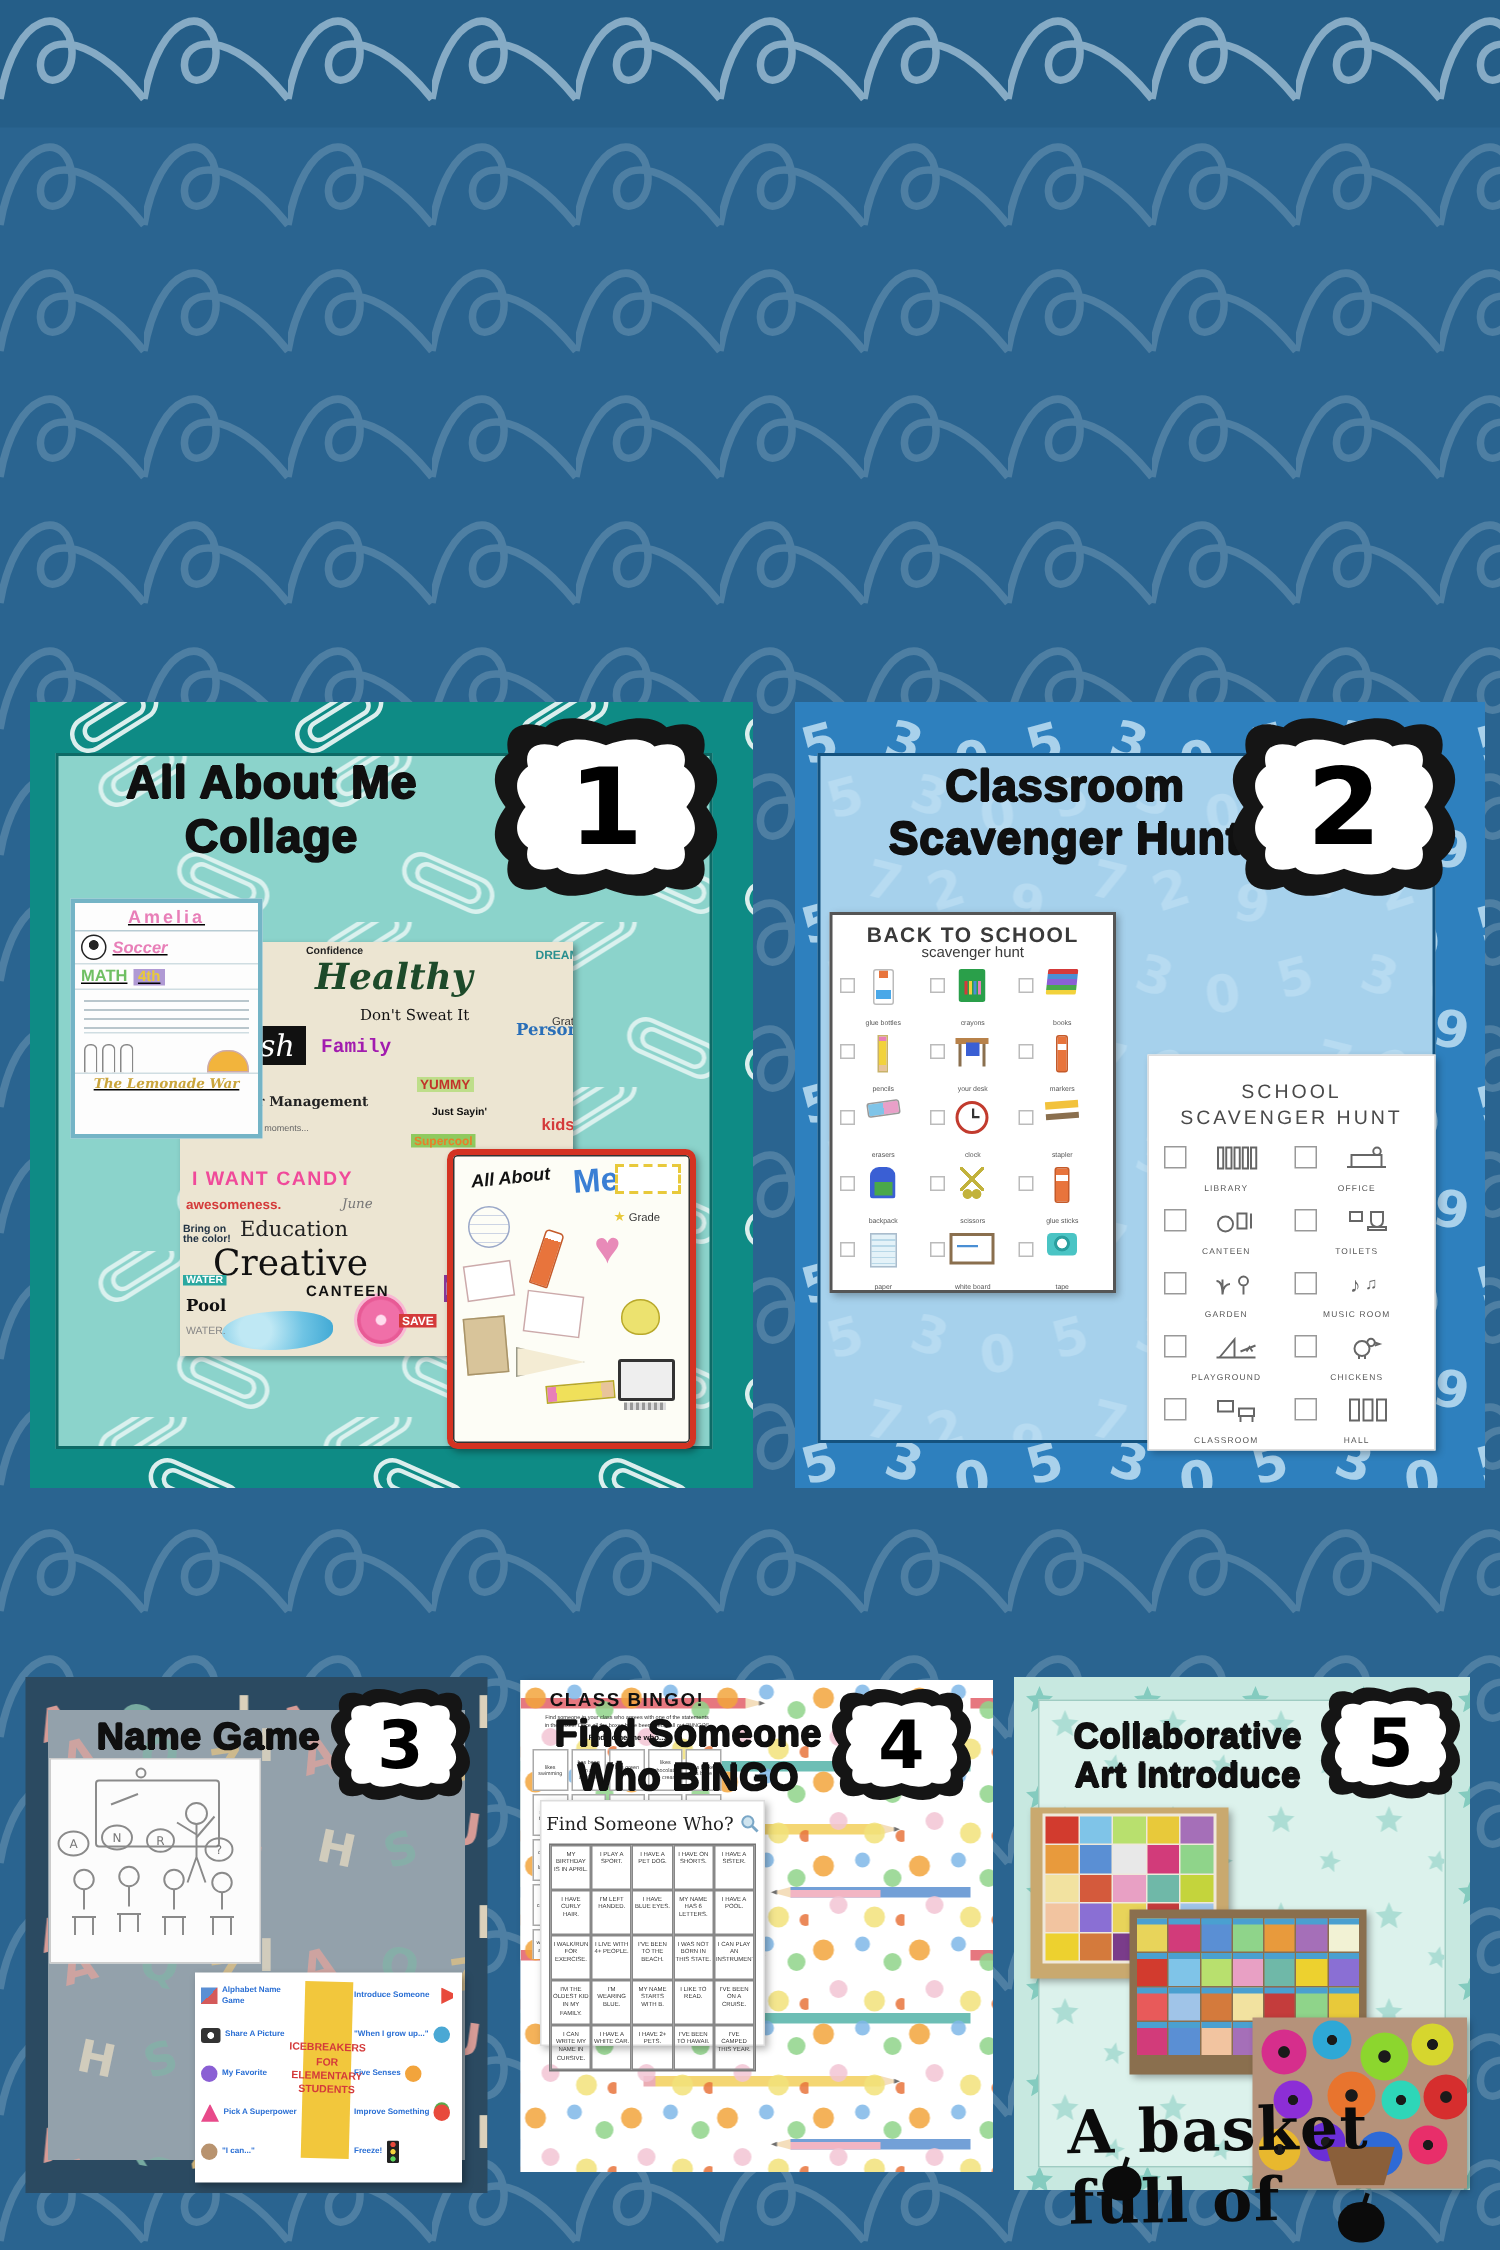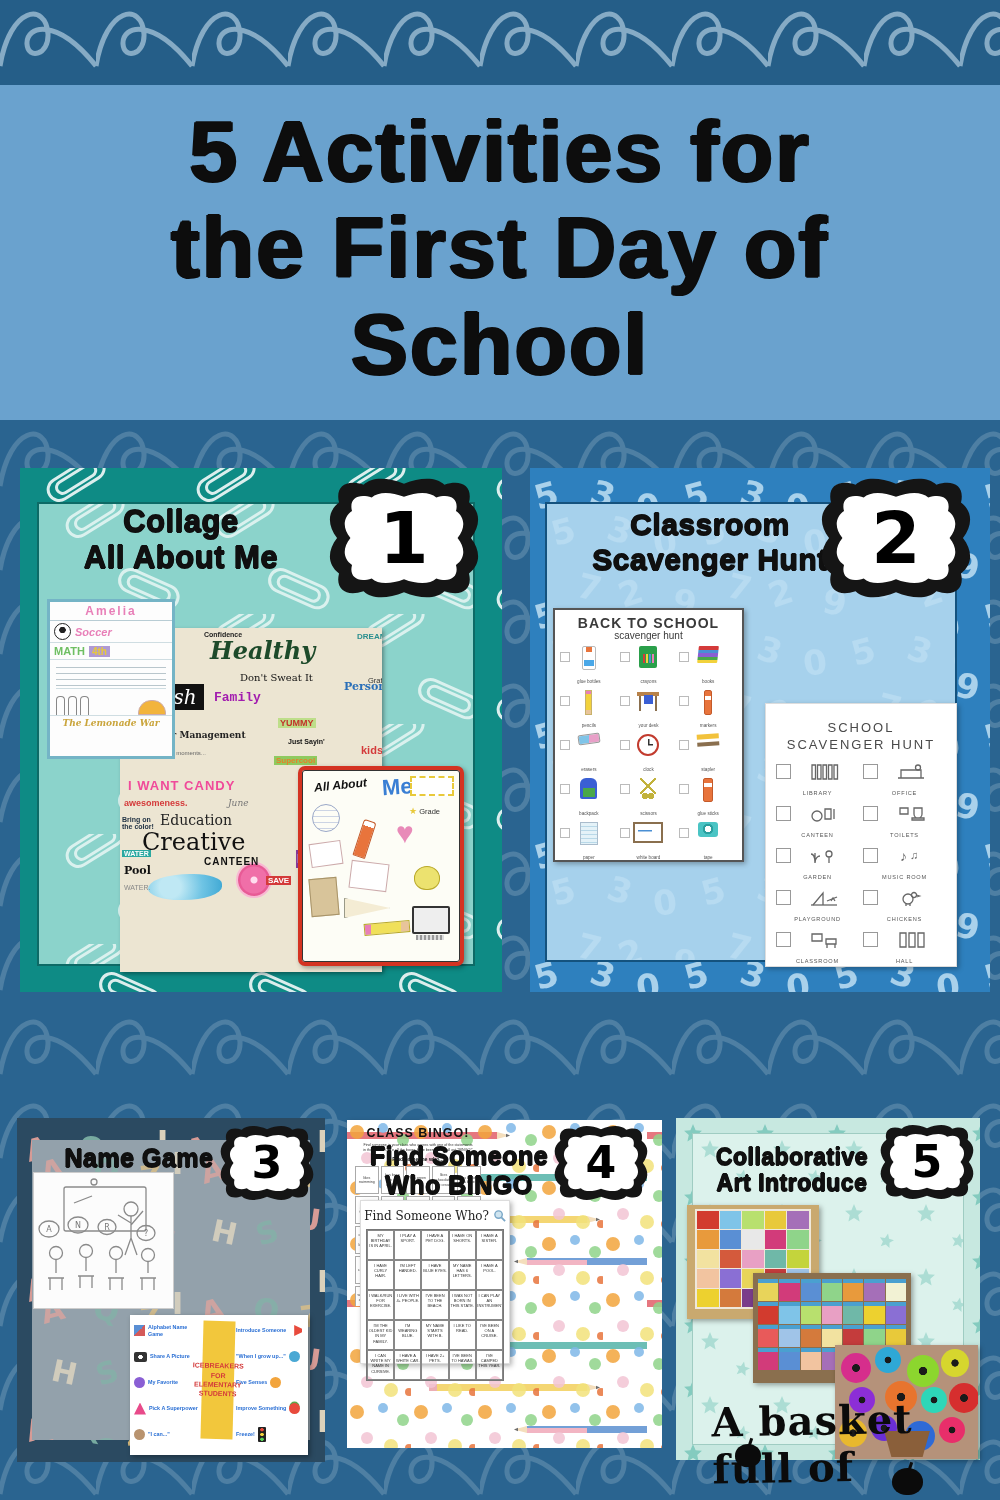--- a/index.html
+++ b/index.html
@@ -20,35 +20,35 @@
   .badge{position:absolute;z-index:6;}
   .badge text{font-family:"DejaVu Sans",sans-serif;font-weight:bold;}
 
   
   #card1{left:20px;top:468px;width:482px;height:524px;background:#0e8b85;}
   #card1 .panel{left:17px;top:34px;width:438px;height:464px;background:#8bd3cb;border:2px solid #0d6a66;}
   #card1 .card-title{left:36px;top:36px;width:250px;font-size:31px;}
   #card1 .badge{left:300px;top:6px;width:168px;height:128px;}
 
   
-  #drawing{left:27px;top:131px;width:122px;height:154px;background:#fdfdfd;border:3px solid #74b4c6;z-index:5;font-weight:bold;}
+  #drawing{left:27px;top:131px;width:122px;height:154px;background:#fdfdfd;border:3px solid #74b4c6;z-index:5;font-weight:bold;text-decoration:underline;}
   #drawing .dr-name{display:block;text-align:center;font-size:12px;color:#e87fb8;letter-spacing:2px;border-bottom:1px solid #b8ccd4;padding:2px 0;}
   .dr-row{display:flex;align-items:center;gap:4px;padding:2px 4px;border-bottom:1px solid #cfdde2;}
   .soccer-ball{width:15px;height:15px;border-radius:50%;background:radial-gradient(circle at 50% 40%,#222 3px,#fff 3.5px);border:1px solid #222;}
   .dr-soccer{font-style:italic;font-size:11px;color:#e87fb8;}
   .dr-math{font-size:11px;color:#6fbf63;}
   .dr-grade{font-size:10px;color:#e8c93a;background:#b09ad4;padding:0 3px;}
   .dr-lines{height:26px;margin:2px 6px;background:repeating-linear-gradient(#0000 0 5px,#b9c6cc 5px 6px);border-bottom:1px solid #cfdde2;}
   .dr-fam{height:24px;display:flex;gap:3px;align-items:flex-end;padding:0 6px;border-bottom:1px solid #cfdde2;}
   .stick{width:7px;height:18px;border-radius:4px 4px 0 0;border:1.5px solid #888;border-bottom:none;}
   .taco{width:26px;height:13px;margin-left:auto;background:#f2b43c;border-radius:0 0 13px 13px;transform:rotate(180deg);border:1px solid #caa;}
   .dr-book{display:block;text-align:center;font-family:"DejaVu Serif",serif;font-style:italic;font-size:9px;color:#caa53c;padding-top:2px;}
 
   
-  #collage{left:100px;top:160px;width:262px;height:344px;background:#ece5d2;box-shadow:2px 2px 4px rgba(0,0,0,.35);z-index:4;overflow:hidden;}
+  #collage{left:100px;top:160px;width:262px;height:276px;background:#ece5d2;box-shadow:2px 2px 4px rgba(0,0,0,.35);z-index:4;overflow:hidden;}
   .cw{position:absolute;white-space:nowrap;}
   .cw.i0{left:84px;top:3px;font-size:7px;font-weight:bold;color:#222;}
   .cw.i1{left:90px;top:8px;font-family:"DejaVu Serif",serif;font-style:italic;font-weight:bold;font-size:24px;color:#1d4a2a;}
   .cw.i2{left:120px;top:44px;font-family:"DejaVu Serif",serif;font-weight:normal;font-size:10px;color:#111;}
   .cw.i3{left:5px;top:56px;font-family:"DejaVu Serif",serif;font-style:italic;font-size:20px;color:#fff;background:#111;padding:1px 7px;}
   .cw.i4{left:94px;top:62px;font-family:Liberation Mono, monospace;font-weight:bold;font-size:13px;color:#a21caf;}
   .cw.i5{left:26px;top:102px;font-family:"DejaVu Serif",serif;font-weight:bold;font-size:9px;color:#222;}
   .cw.i6{left:34px;top:122px;font-size:6px;color:#666;}
   .cw.i7{left:158px;top:90px;font-size:9px;font-weight:bold;color:#c2332a;background:#bede8a;padding:0 2px;}
   .cw.i8{left:168px;top:110px;font-size:7px;font-weight:bold;color:#111;}
@@ -215,27 +215,20 @@
       <pattern id="loopsLight" width="96" height="84" patternUnits="userSpaceOnUse">
         <path d="M0,66 C10,6 46,2 48,34 C49,55 28,60 27,44 C26,26 56,16 96,66" stroke="#86abc5" stroke-width="5" fill="none"></path>
       </pattern>
     </defs>
     <rect width="100%" height="100%" fill="#2a6490"></rect>
     <rect width="100%" height="100%" fill="url(#loops)"></rect>
     <rect x="0" y="0" width="100%" height="85" fill="#255e88"></rect>
     <rect x="0" y="0" width="100%" height="85" fill="url(#loopsLight)"></rect>
   </svg>
 
-  <div id="header-band" class="abs">
-    <div id="header-title" class="abs chunky">
-      <div>5 Activities for</div>
-      <div>the First Day of</div>
-      <div>School</div>
-    </div>
-  </div>
 
   <div id="card1" class="abs card">
     <svg class="bgfill">
       <defs>
         <pattern id="pclip" width="150" height="110" patternUnits="userSpaceOnUse">
           <g stroke="#ffffff" stroke-width="3" fill="none" opacity=".85">
             <g transform="translate(24,18) rotate(-32)">
                 <rect width="62" height="22" rx="11"></rect>
                 <rect x="9" y="5" width="44" height="12" rx="6"></rect>
               </g>
@@ -248,22 +241,22 @@
       </defs>
       <rect width="100%" height="100%" fill="url(#pclip)"></rect>
     </svg>
     <div class="panel">
       <svg class="bgfill">
           <rect width="100%" height="100%" fill="url(#pclip)" opacity=".8"></rect>
         </svg>
     </div>
 
     <div class="card-title chunky-sm">
+      <div>All About Me</div>
       <div>Collage</div>
-      <div>All About Me</div>
     </div>
 
     <svg class="badge" viewBox="0 0 170 130">
       <path d="M85,10 C68,3 52,3 44,11 C26,5 15,13 19,29 C7,38 7,52 17,65 C7,78 7,92 19,101 C15,117 26,125 44,119 C52,127 68,127 85,120 C102,127 118,127 126,119 C144,125 155,117 151,101 C163,92 163,78 153,65 C163,52 163,38 151,29 C155,13 144,5 126,11 C118,3 102,3 85,10 Z" fill="#151515"></path>
       <path d="M85,10 C68,3 52,3 44,11 C26,5 15,13 19,29 C7,38 7,52 17,65 C7,78 7,92 19,101 C15,117 26,125 44,119 C52,127 68,127 85,120 C102,127 118,127 126,119 C144,125 155,117 151,101 C163,92 163,78 153,65 C163,52 163,38 151,29 C155,13 144,5 126,11 C118,3 102,3 85,10 Z" fill="#ffffff" transform="translate(85,65) scale(0.8,0.76) translate(-85,-65)"></path>
       <text x="85" y="90" text-anchor="middle" font-size="72">1</text>
     </svg>
 
     <div id="drawing" class="abs">
       <span class="dr-name">Amelia</span>

